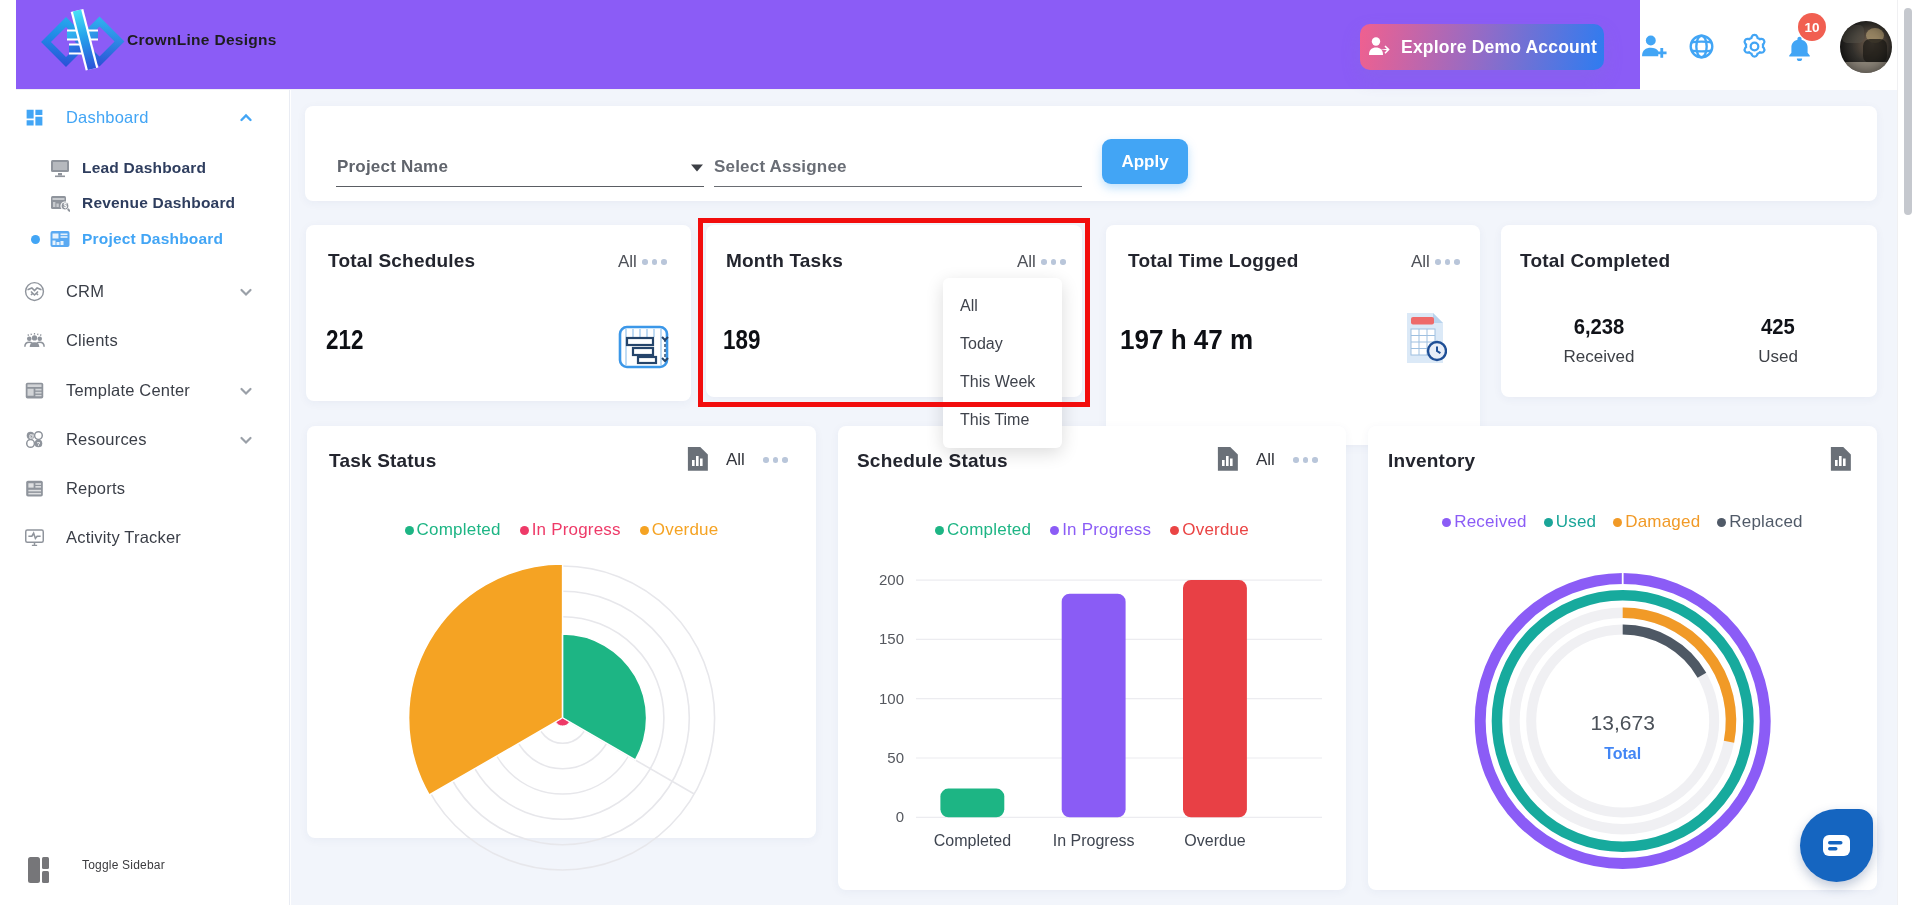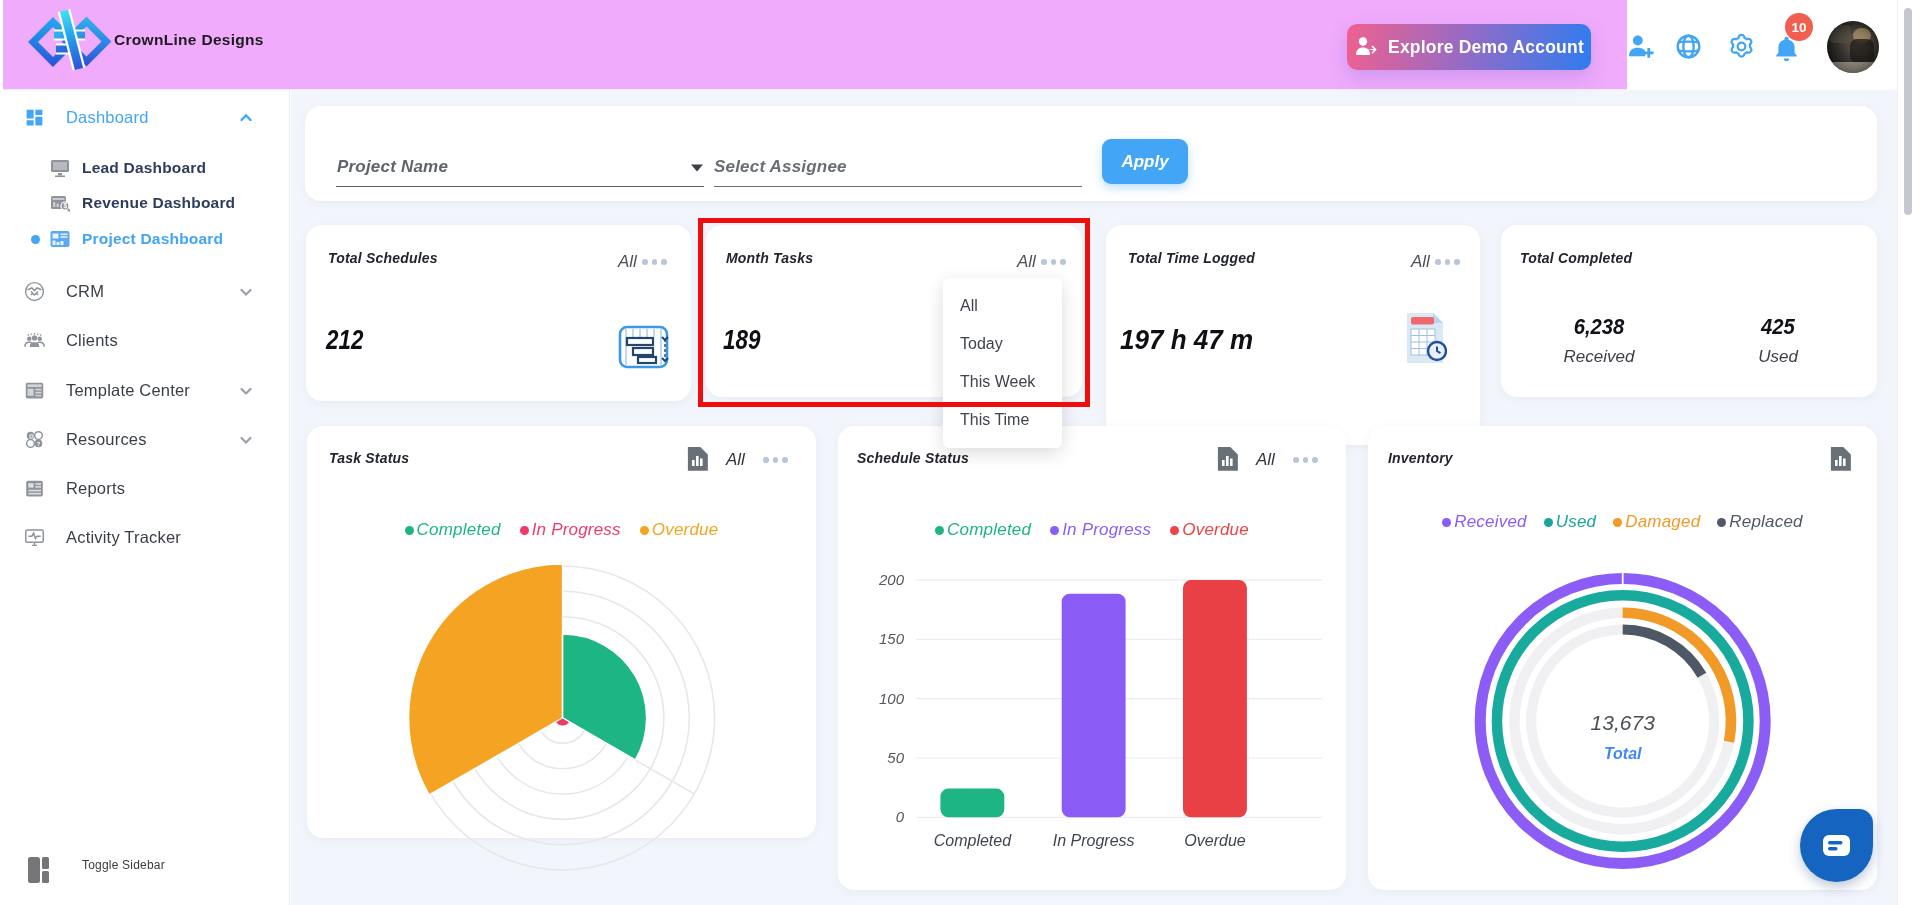--- a/index.html
+++ b/index.html
@@ -1,20 +1,20 @@
 <!DOCTYPE html>
 <html><head>
 <meta charset="utf-8">
 <style>
 * { margin:0; padding:0; box-sizing:border-box; }
 html,body { width:1920px; height:905px; overflow:hidden; font-family:"Liberation Sans", sans-serif; background:#fff; }
 #stage { position:relative; width:1920px; height:905px; }
 .abs { position:absolute; }
 
-#header { position:absolute; left:3px; top:0; width:1624px; height:90px; background:#f0abfc; border-bottom:1px solid #eef0f5; z-index:20; }
+#header { position:absolute; left:16px; top:0; width:1624px; height:90px; background:#8b5cf6; border-bottom:1px solid #eef0f5; z-index:20; }
 #logotext { position:absolute; left:111px; top:31px; font-size:15.5px; font-weight:700; color:#1d1d1f; letter-spacing:.3px; }
 #demo-btn { position:absolute; left:1344px; top:24px; width:244px; height:46px; border-radius:10px;
   background:linear-gradient(100deg,#f0608f 0%,#8e6cc9 52%,#2e7cf0 100%);
   box-shadow:0 8px 18px rgba(130,110,220,.30);
   color:#fff; font-size:17.5px; font-weight:700; letter-spacing:.2px;
   display:flex; align-items:center; justify-content:center; gap:9px; }
 .hicon { position:absolute; top:33px; width:27px; height:27px; }
 #badge10 { position:absolute; left:1782px; top:13px; width:28px; height:28px; border-radius:50%; background:#f15f51;
   color:#fff; font-size:13.5px; font-weight:700; display:flex; align-items:center; justify-content:center; z-index:2; }
 #avatar { position:absolute; left:1824px; top:21px; width:52px; height:52px; border-radius:50%;
@@ -22,22 +22,22 @@
   overflow:hidden; }
 
 #sidebar { position:absolute; left:0; top:90px; width:290px; height:815px; background:#fff; border-right:1px solid #e9ecf3; z-index:10; }
 .side-ic { position:absolute; left:24px; width:21px; height:21px; }
 .side-ic2 { position:absolute; left:50px; width:20px; height:20px; }
 .side-txt { position:absolute; left:66px; font-size:16.5px; font-weight:500; color:#3a3e47; letter-spacing:.2px; }
 .side-txt2 { position:absolute; left:82px; font-size:15.5px; font-weight:600; color:#2e3d5e; letter-spacing:.2px; }
 .chev { position:absolute; left:238px; width:16px; height:16px; }
 
 #main { position:absolute; left:291px; top:90px; width:1606px; height:815px; background:#f2f5fb; }
-.card { position:absolute; background:#fff; border-radius:16px; box-shadow:0 2px 10px rgba(40,60,120,.05);font-style:italic; }
-.ctitle { position:absolute; font-size:14px; font-weight:600; color:#23252e; letter-spacing:.2px; }
+.card { position:absolute; background:#fff; border-radius:8px; box-shadow:0 2px 10px rgba(40,60,120,.05); }
+.ctitle { position:absolute; font-size:19px; font-weight:600; color:#23252e; letter-spacing:.2px; }
 .alltxt { position:absolute; font-size:17px; color:#4e5158; }
 .dots { position:absolute; display:flex; gap:4px; }
 .dots i { width:5.5px; height:5.5px; border-radius:50%; background:#b9c6da; }
 .bignum { position:absolute; font-size:28px; font-weight:700; color:#0d0f14; line-height:20px; transform-origin:left center; }
 
 #fcard { left:14px; top:16px; width:1572px; height:95px; }
 .flabel { position:absolute; font-size:17px; font-weight:600; color:#60646c; letter-spacing:.2px; }
 .fline { position:absolute; height:1px; background:#5a5d63; }
 #applybtn { position:absolute; left:797px; top:33px; width:86px; height:45px; background:#42a5f5; border-radius:9px;
   color:#fff; font-size:17px; font-weight:600; display:flex; align-items:center; justify-content:center;

